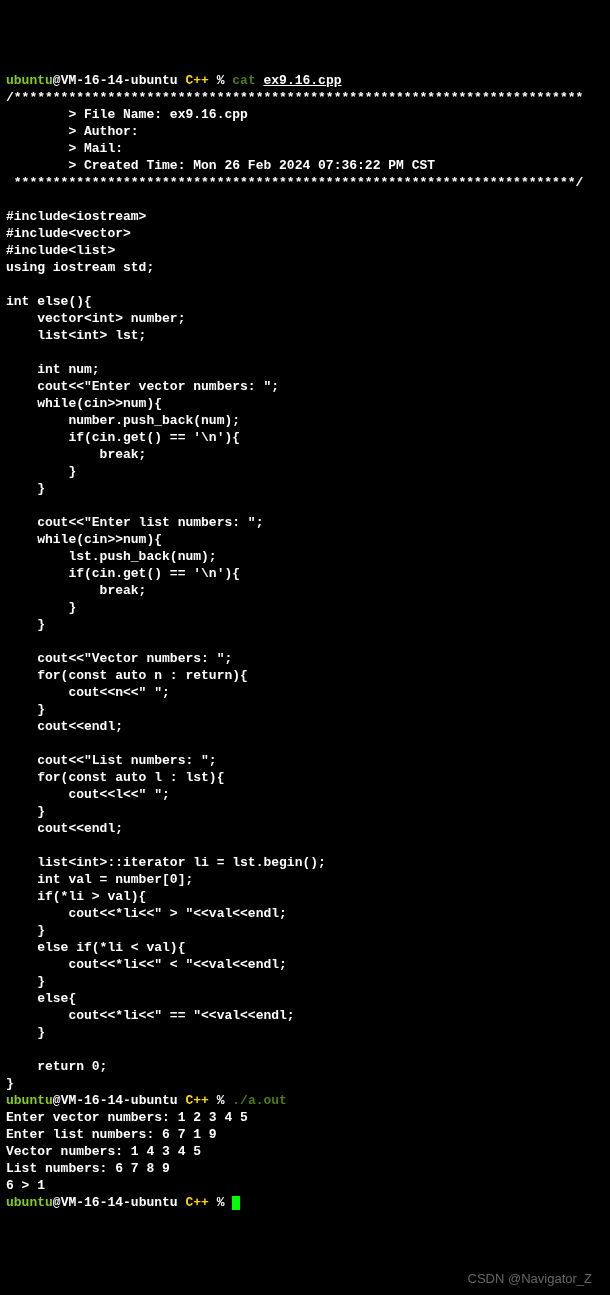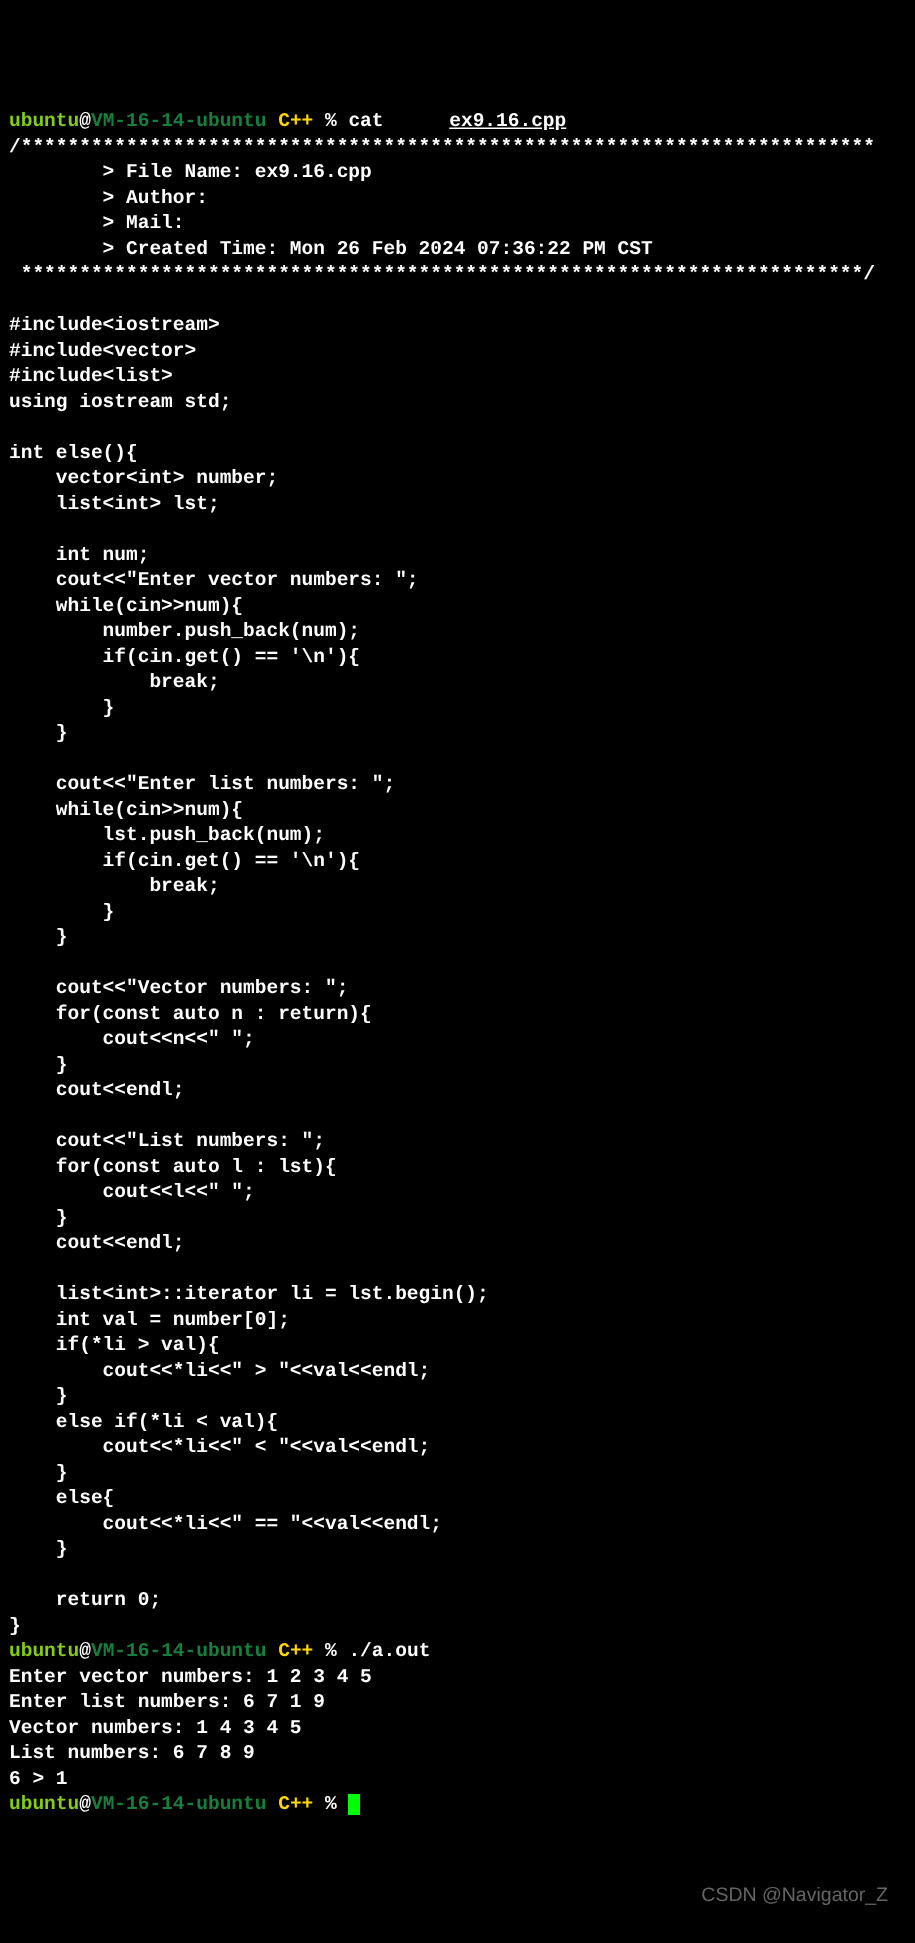--- a/index.html
+++ b/index.html
@@ -8,36 +8,36 @@
     color: #fff;
     font-family: "Consolas", "Courier New", monospace;
     font-size: 13px;
     line-height: 17px;
     font-weight: bold;
     width: 610px;
     padding: 4px 6px;
     white-space: pre;
   }
   .red { color: #84cc16; }
-  .cyan { color: #15803d; }
+  .cyan { color: #ffffff; }
   .yellow { color: #ffd700; }
-  .green { color: #ffffff; }
+  .green { color: #4d7c0f; }
   .white { color: #ffffff; }
-  .underline { text-decoration: underline; margin-left: 36px; }
+  .underline { text-decoration: underline; }
   .cursor {
     display: inline-block;
     width: 8px;
     height: 14px;
     background: #00ff00;
     vertical-align: text-bottom;
   }
   .watermark {
     position: fixed;
     right: 18px;
-    bottom: 24px;
+    bottom: 8px;
     color: rgba(200,200,200,0.5);
     font-weight: normal;
     font-family: sans-serif;
     font-size: 13px;
   }
 </style>
 </head>
 <body>
 
 

